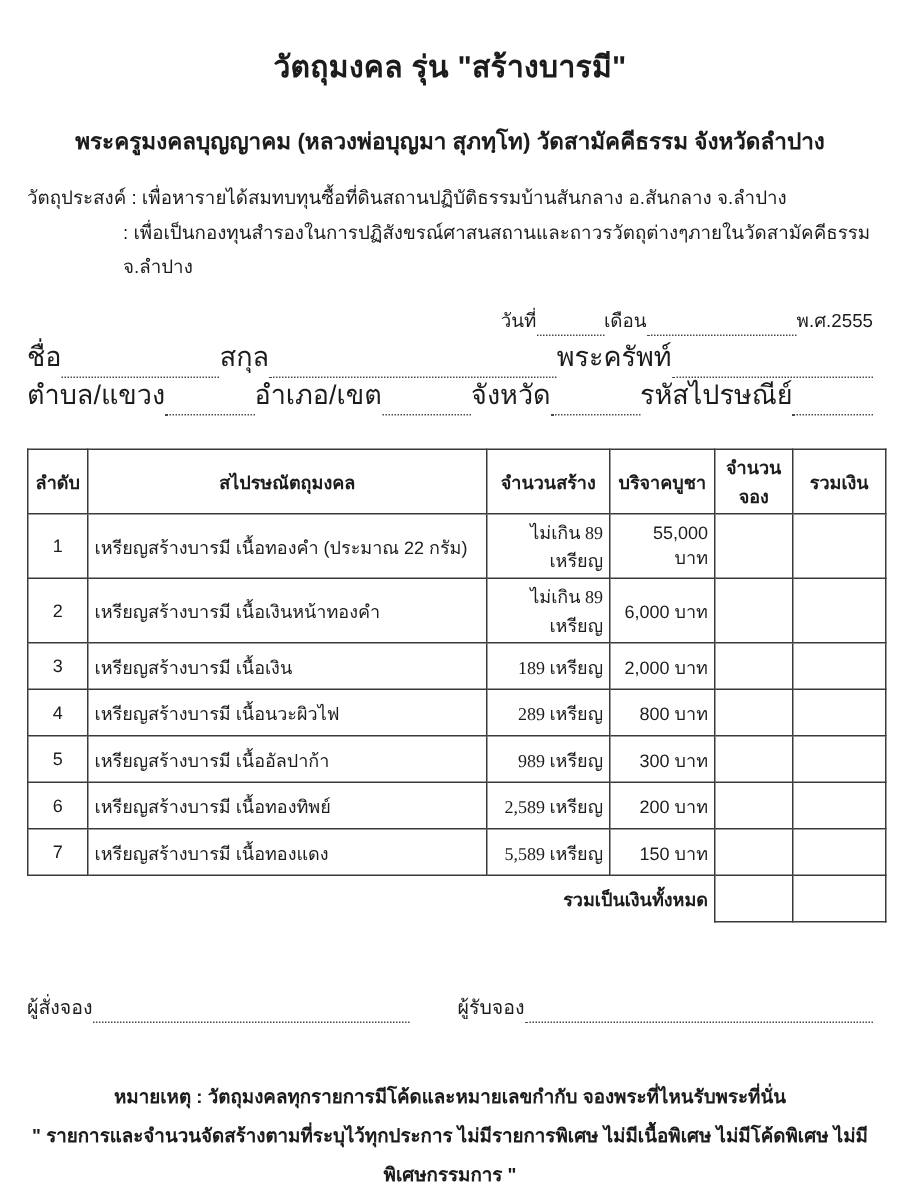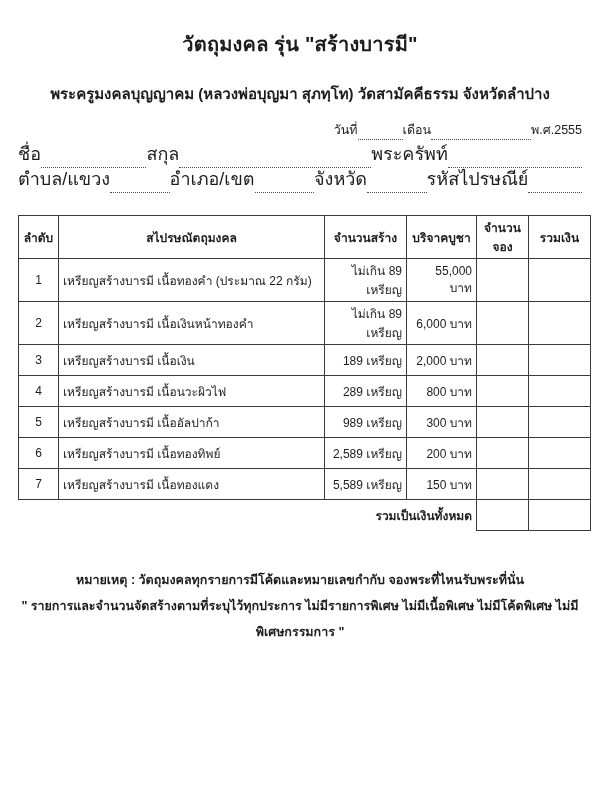--- a/index.html
+++ b/index.html
@@ -29,41 +29,45 @@
   .g11 { flex-grow: 1.1; } .g20 { flex-grow: 2.0; } .g14 { flex-grow: 1.4; }
   .g10 { flex-grow: 1.0; } .g13 { flex-grow: 1.3; } .g09 { flex-grow: 0.9; }
 
   table.order { border-collapse: collapse; margin-top: 22px; margin-left: 0; width: 572px; table-layout: fixed; }
   table.order th, table.order td { border: 1px solid #3a3a3a; font-size: 12px; height: 31px; padding: 2px 4px; }
   table.order th { font-weight: bold; text-align: center; }
   col.c-no { width: 40px; } col.c-item { width: 266px; } col.c-qty { width: 82px; }
   col.c-price { width: 70px; } col.c-res { width: 52px; } col.c-sum { width: 62px; }
   td.cell-no { text-align: center; }
   td.cell-item { text-align: left; padding-left: 8px; }
-  td.cell-qty { text-align: right; padding-right: 5px; }
+  td.cell-qty { text-align: right; padding-right: 5px; font-family: Liberation Serif, serif; }
   td.cell-price { text-align: right; padding-right: 5px; }
   tr.total-row td { border: none; }
   tr.total-row td.boxed { border: 1px solid #3a3a3a; }
   td.total-label { text-align: right; font-weight: bold; font-size: 13px; padding-right: 12px; }
 
   .signatures { margin-top: 46px; display: flex; font-size: 13px; align-items: flex-end; }
   .sig-left { display: flex; width: 255px; align-items: flex-end; }
   .sig-gap { width: 32px; }
   .sig-right { display: flex; flex: 1; align-items: flex-end; }
 
   .notes { margin-top: 36px; text-align: center; font-weight: bold; font-size: 12.5px; line-height: 26px; }
 </style>
 </head>
 <body>
 
 <div class="page">
 
   <div class="doc-title">วัตถุมงคล รุ่น "สร้างบารมี"</div>
   <div class="doc-subtitle">พระครูมงคลบุญญาคม (หลวงพ่อบุญมา สุภทฺโท) วัดสามัคคีธรรม จังหวัดลำปาง</div>
 
+  <div class="purpose">
+    <div class="purpose-line1">วัตถุประสงค์ : เพื่อหารายได้สมทบทุนซื้อที่ดินสถานปฏิบัติธรรมบ้านสันกลาง อ.สันกลาง จ.ลำปาง</div>
+    <div class="purpose-line2">: เพื่อเป็นกองทุนสำรองในการปฏิสังขรณ์ศาสนสถานและถาวรวัตถุต่างๆภายในวัดสามัคคีธรรม จ.ลำปาง</div>
+  </div>
 
   <div class="date-line">
     <span class="lbl">วันที่</span>
     <span class="dots w45"></span>
     <span class="lbl">เดือน</span>
     <span class="dots w100"></span>
     <span class="lbl">พ.ศ.2555</span>
   </div>
 
   <div class="form-block">
@@ -164,19 +168,30 @@
         <td></td>
       </tr>
       <tr class="total-row">
         <td class="total-label" colspan="4">รวมเป็นเงินทั้งหมด</td>
         <td class="boxed"></td>
         <td class="boxed"></td>
       </tr>
     </tbody>
   </table>
 
+  <div class="signatures">
+    <div class="sig-left">
+      <span class="lbl">ผู้สั่งจอง</span>
+      <span class="dots grow"></span>
+    </div>
+    <div class="sig-gap"></div>
+    <div class="sig-right">
+      <span class="lbl">ผู้รับจอง</span>
+      <span class="dots grow"></span>
+    </div>
+  </div>
 
   <div class="notes">
     <div>หมายเหตุ : วัตถุมงคลทุกรายการมีโค้ดและหมายเลขกำกับ จองพระที่ไหนรับพระที่นั่น</div>
     <div>" รายการและจำนวนจัดสร้างตามที่ระบุไว้ทุกประการ ไม่มีรายการพิเศษ ไม่มีเนื้อพิเศษ ไม่มีโค้ดพิเศษ ไม่มีพิเศษกรรมการ "</div>
   </div>
 
 </div>
 
 </body></html>

